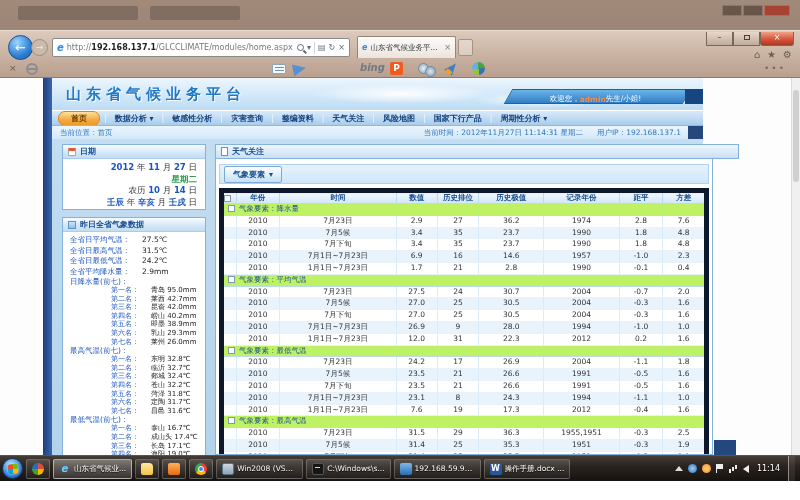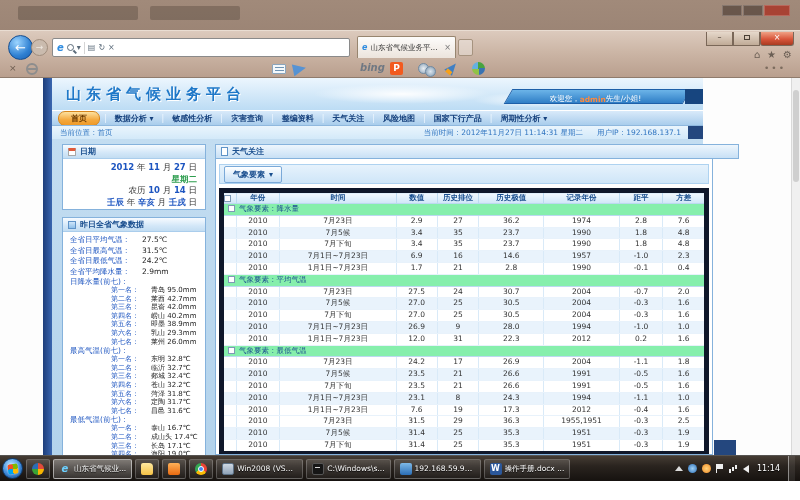--- a/index.html
+++ b/index.html
@@ -148,21 +148,21 @@
   .filter-btn { display:inline-flex; align-items:center; gap:4px; background:linear-gradient(#ffffff,#dcecfa 60%,#c7dff5);
                 border:1px solid #7aa9d8; border-radius:2px; font-size:8px; font-weight:bold; color:#1a4f8f;
                 padding:2px 8px; cursor:pointer; }
   table.grid { width:100%; border-collapse:collapse; table-layout:fixed; font-size:7.5px; color:#333;
                border:5px solid #0f172a; }
   table.grid th { height:13px; background:linear-gradient(#f2f8fe,#d0e6f8); border:1px solid #bcd9f0;
                   font-size:7.5px; color:#1a4f8f; font-weight:bold; overflow:hidden; white-space:nowrap; }
   table.grid td { height:10.8px; line-height:10.8px; border-left:1px solid #d9eaf8; border-right:1px solid #d9eaf8;
                   border-bottom:1px solid #e8f2fb; text-align:center; overflow:hidden; white-space:nowrap; }
   tr.row-alt td { background:#e9f3fc; }
-  tr.group-row td { background:#86efac; border:1px solid #bcd9f0; text-align:left; padding-left:4px;
+  tr.group-row td { background:#bef264; border:1px solid #bcd9f0; text-align:left; padding-left:4px;
                     color:#1a4f8f; height:11px; }
   .cbx { display:inline-block; width:7px; height:7px; background:#fff; border:1px solid #7e99b5;
          vertical-align:-1px; margin-right:4px; }
   .group-label { font-size:7.5px; color:#1a4f8f; }
 
   
   .taskbar { position:absolute; left:0; top:455px; right:0; height:26px;
              background:linear-gradient(#453c34,#2a241f 40%,#16120f);
              border-top:1px solid rgba(255,255,255,.28);
              display:flex; align-items:center; padding:0 2px; gap:3px; }
@@ -227,20 +227,21 @@
       <span class="gb"></span>
       <span class="gb close"></span>
     </div>
   </div>
 
   <div class="chrome">
     <div class="btn-back">←</div>
     <div class="btn-fwd">→</div>
     <div class="url-bar">
       <span class="fav-e">e</span>
+      <span class="url-text"><span>http://</span><span class="url-host">192.168.137.1</span><span>/GLCCLIMATE/modules/home.aspx</span></span>
       <span class="mag"></span>
       <span class="url-ctl">▾</span>
       <span class="url-sep"></span>
       <span class="url-ctl">▤</span>
       <span class="url-ctl">↻</span>
       <span class="url-ctl">×</span>
     </div>
     <div class="tab">
       <span class="fav-e" style="font-size:8px">e</span>
       <span class="tab-label">山东省气候业务平...</span>
@@ -574,20 +575,23 @@
                       <td></td>
                       <td>2010</td>
                       <td>1月1日~7月23日</td>
                       <td>7.6</td>
                       <td>19</td>
                       <td>17.3</td>
                       <td>2012</td>
                       <td>-0.4</td>
                       <td>1.6</td>
                     </tr>
+                    <tr class="group-row">
+                      <td colspan="9"><span class="cbx"></span><span class="group-label">气象要素：最高气温</span></td>
+                    </tr>
                     <tr>
                       <td></td>
                       <td>2010</td>
                       <td>7月23日</td>
                       <td>31.5</td>
                       <td>29</td>
                       <td>36.3</td>
                       <td>1955,1951</td>
                       <td>-0.3</td>
                       <td>2.5</td>

